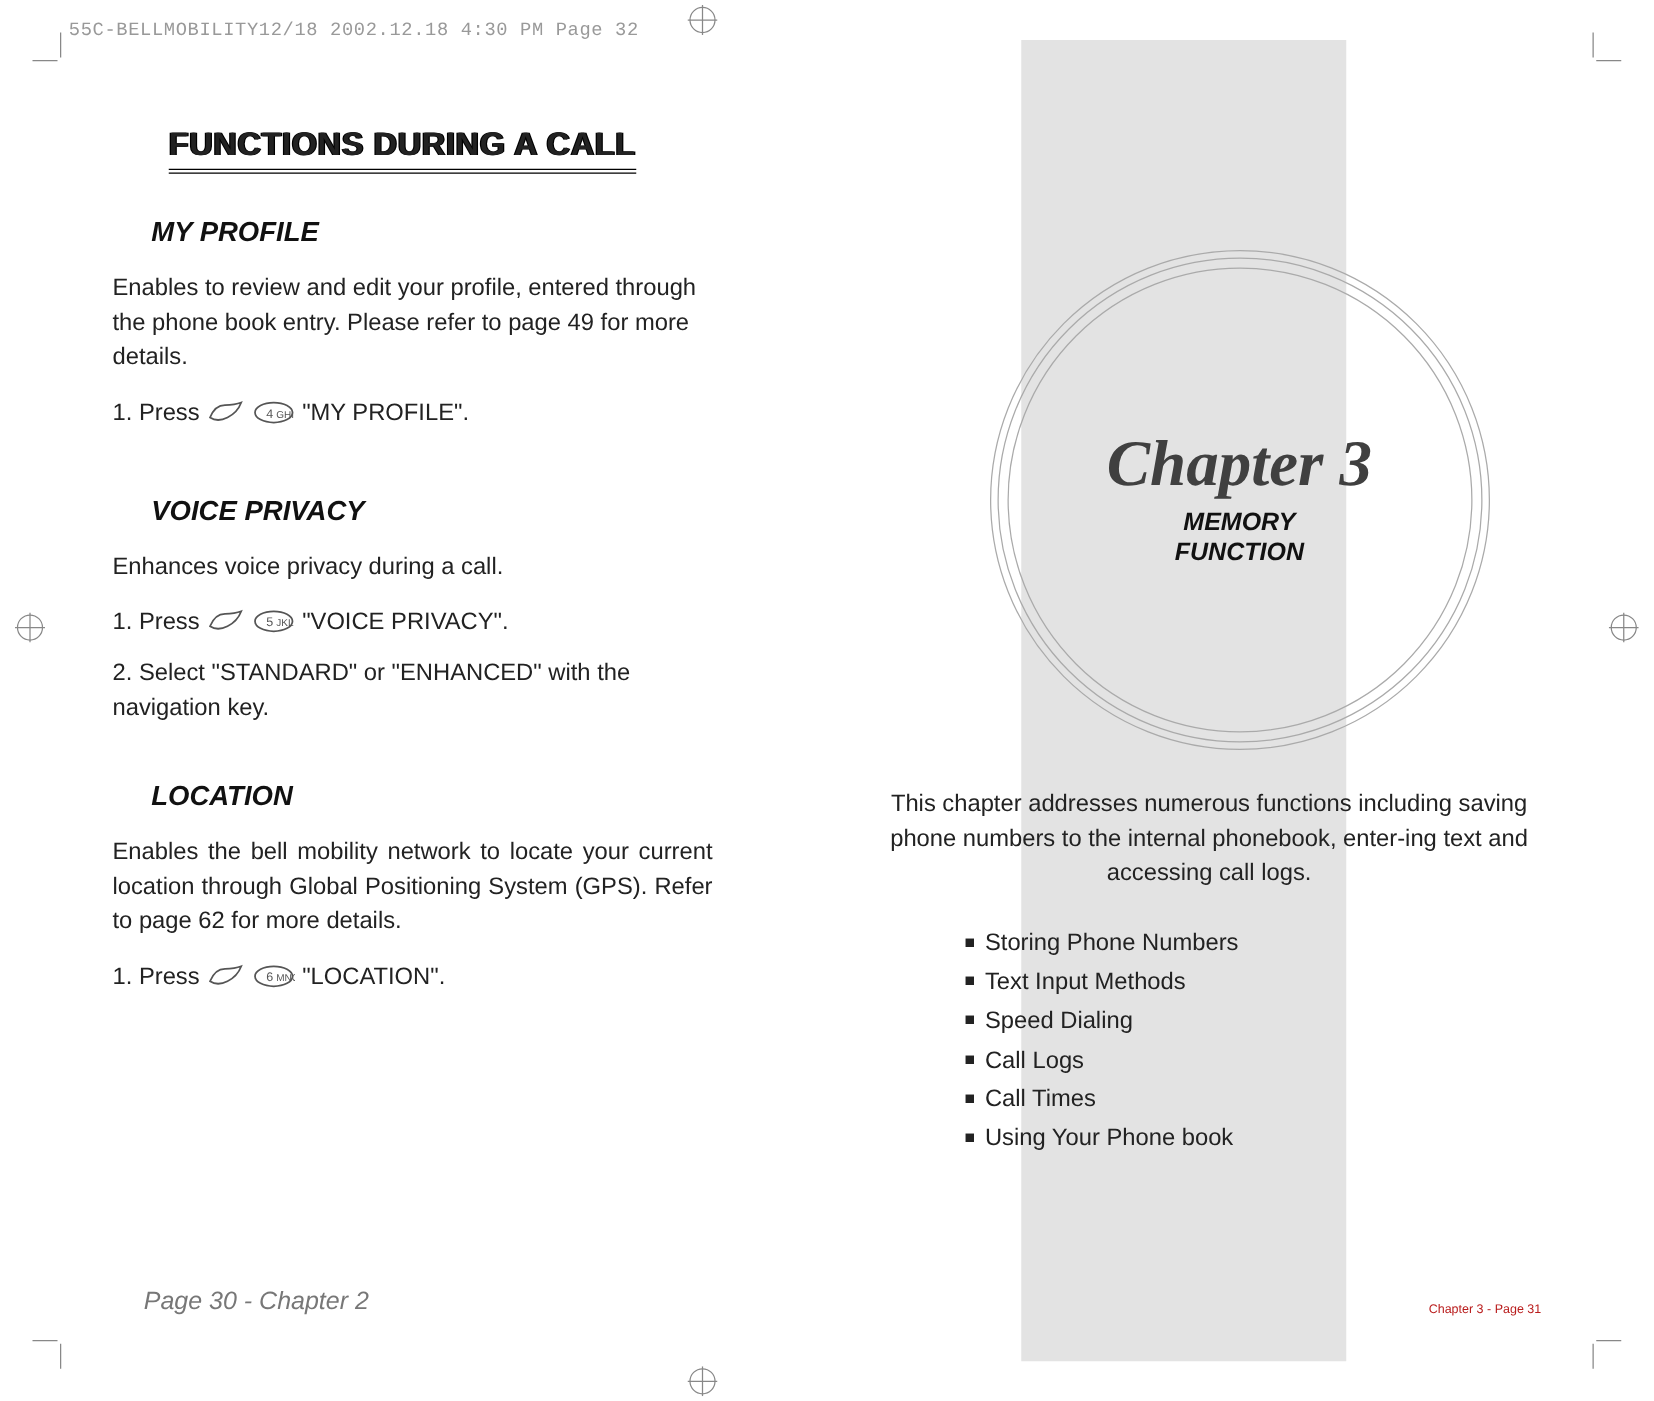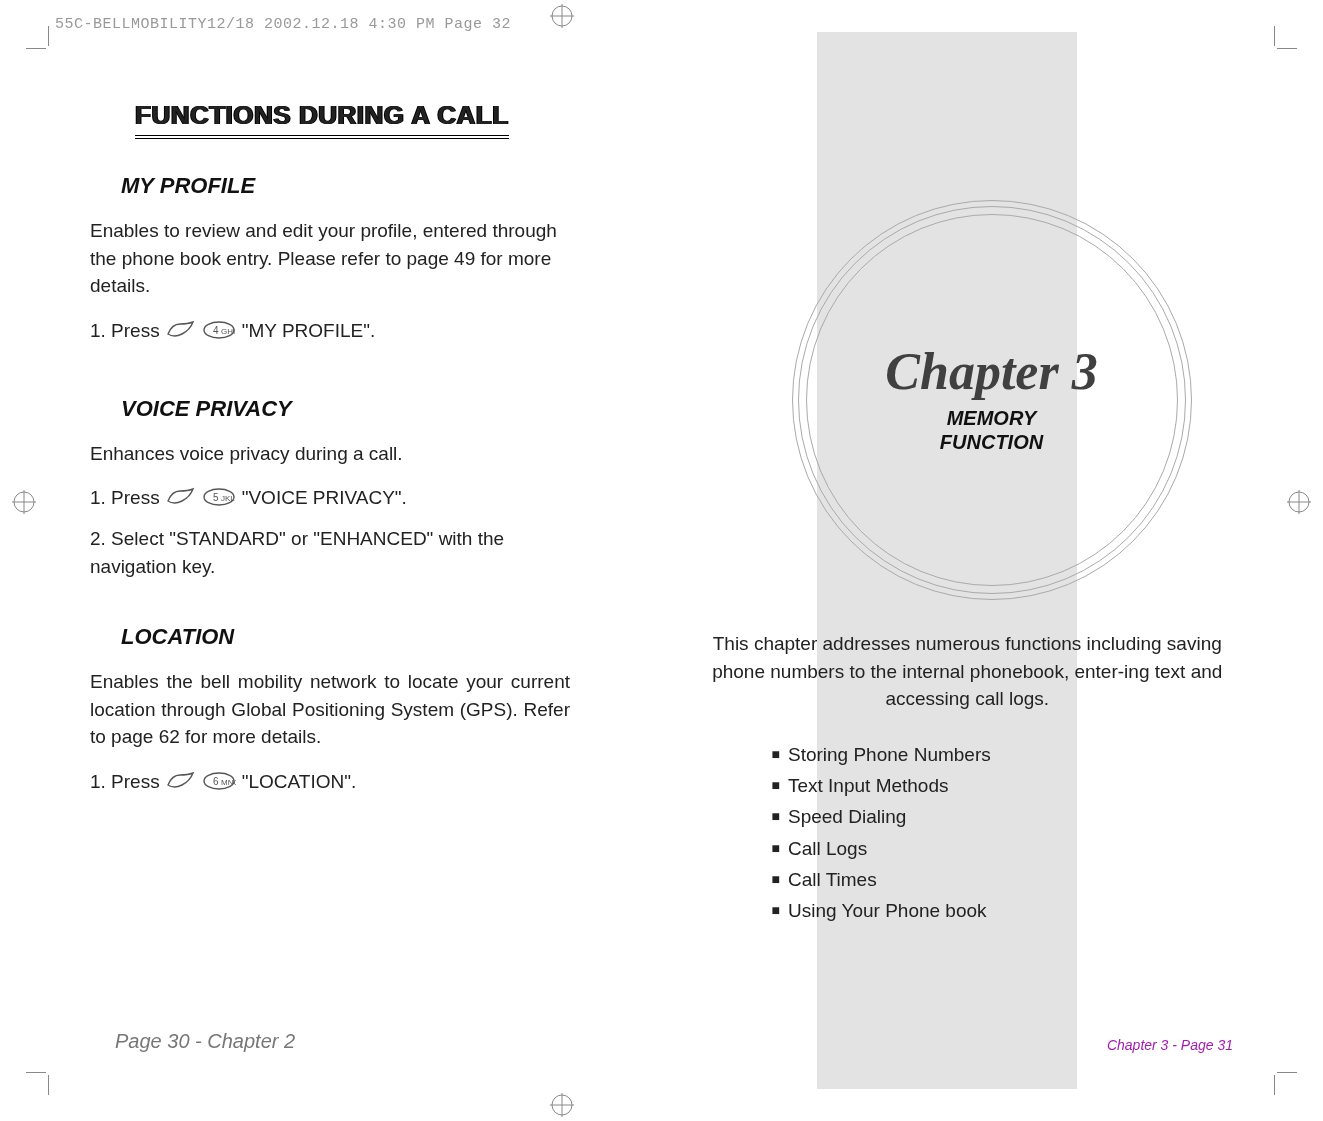--- a/index.html
+++ b/index.html
@@ -53,21 +53,21 @@
   .ring { position:absolute; border:1px solid #aaa; border-radius:50%; }
   .ring1 { inset:0; }
   .ring2 { inset:6px; }
   .ring3 { inset:14px; }
   .ring-content { position:absolute; inset:0; display:flex; flex-direction:column; align-items:center; justify-content:center; gap:8px; }
   .chapter-title { font-family: Liberation Serif, serif; font-style: italic; font-weight: 900; font-size: 52px; color:#404040; line-height:1; }
   .chapter-sub { font-family: Arial; font-style: italic; font-weight: bold; font-size: 20px; color:#111; line-height:1.2; }
   .chapter-desc { position:relative; z-index:1; font-size:19px; line-height:1.45; margin-top:30px; max-width:540px;text-align:center; }
   .bullets { position:relative; z-index:1; margin-top:26px; margin-left:70px; font-size:19px; line-height:1.65; }
   .bullets div:before { content:"\25A0"; font-size:14px; margin-right:8px; position:relative; top:-2px; }
-  .footer-r { position:absolute; bottom:18px; right:40px; font-family: Arial; font-style: italic; font-size: 14px; color:#a21caf; }
+  .footer-r { position:absolute; bottom:18px; right:40px; font-family: Arial; font-size: 10px; color:#b91c1c; }
 </style>
 </head>
 <body>
 
 <div class="header-line">55C-BELLMOBILITY12/18  2002.12.18  4:30 PM  Page 32</div>
 
 <div class="reg-mark reg-top">
   <svg viewBox="0 0 24 24">
       <circle cx="12" cy="12" r="10" fill="none" stroke="#888" stroke-width="1"></circle>
       <line x1="12" y1="0" x2="12" y2="24" stroke="#888"></line>

